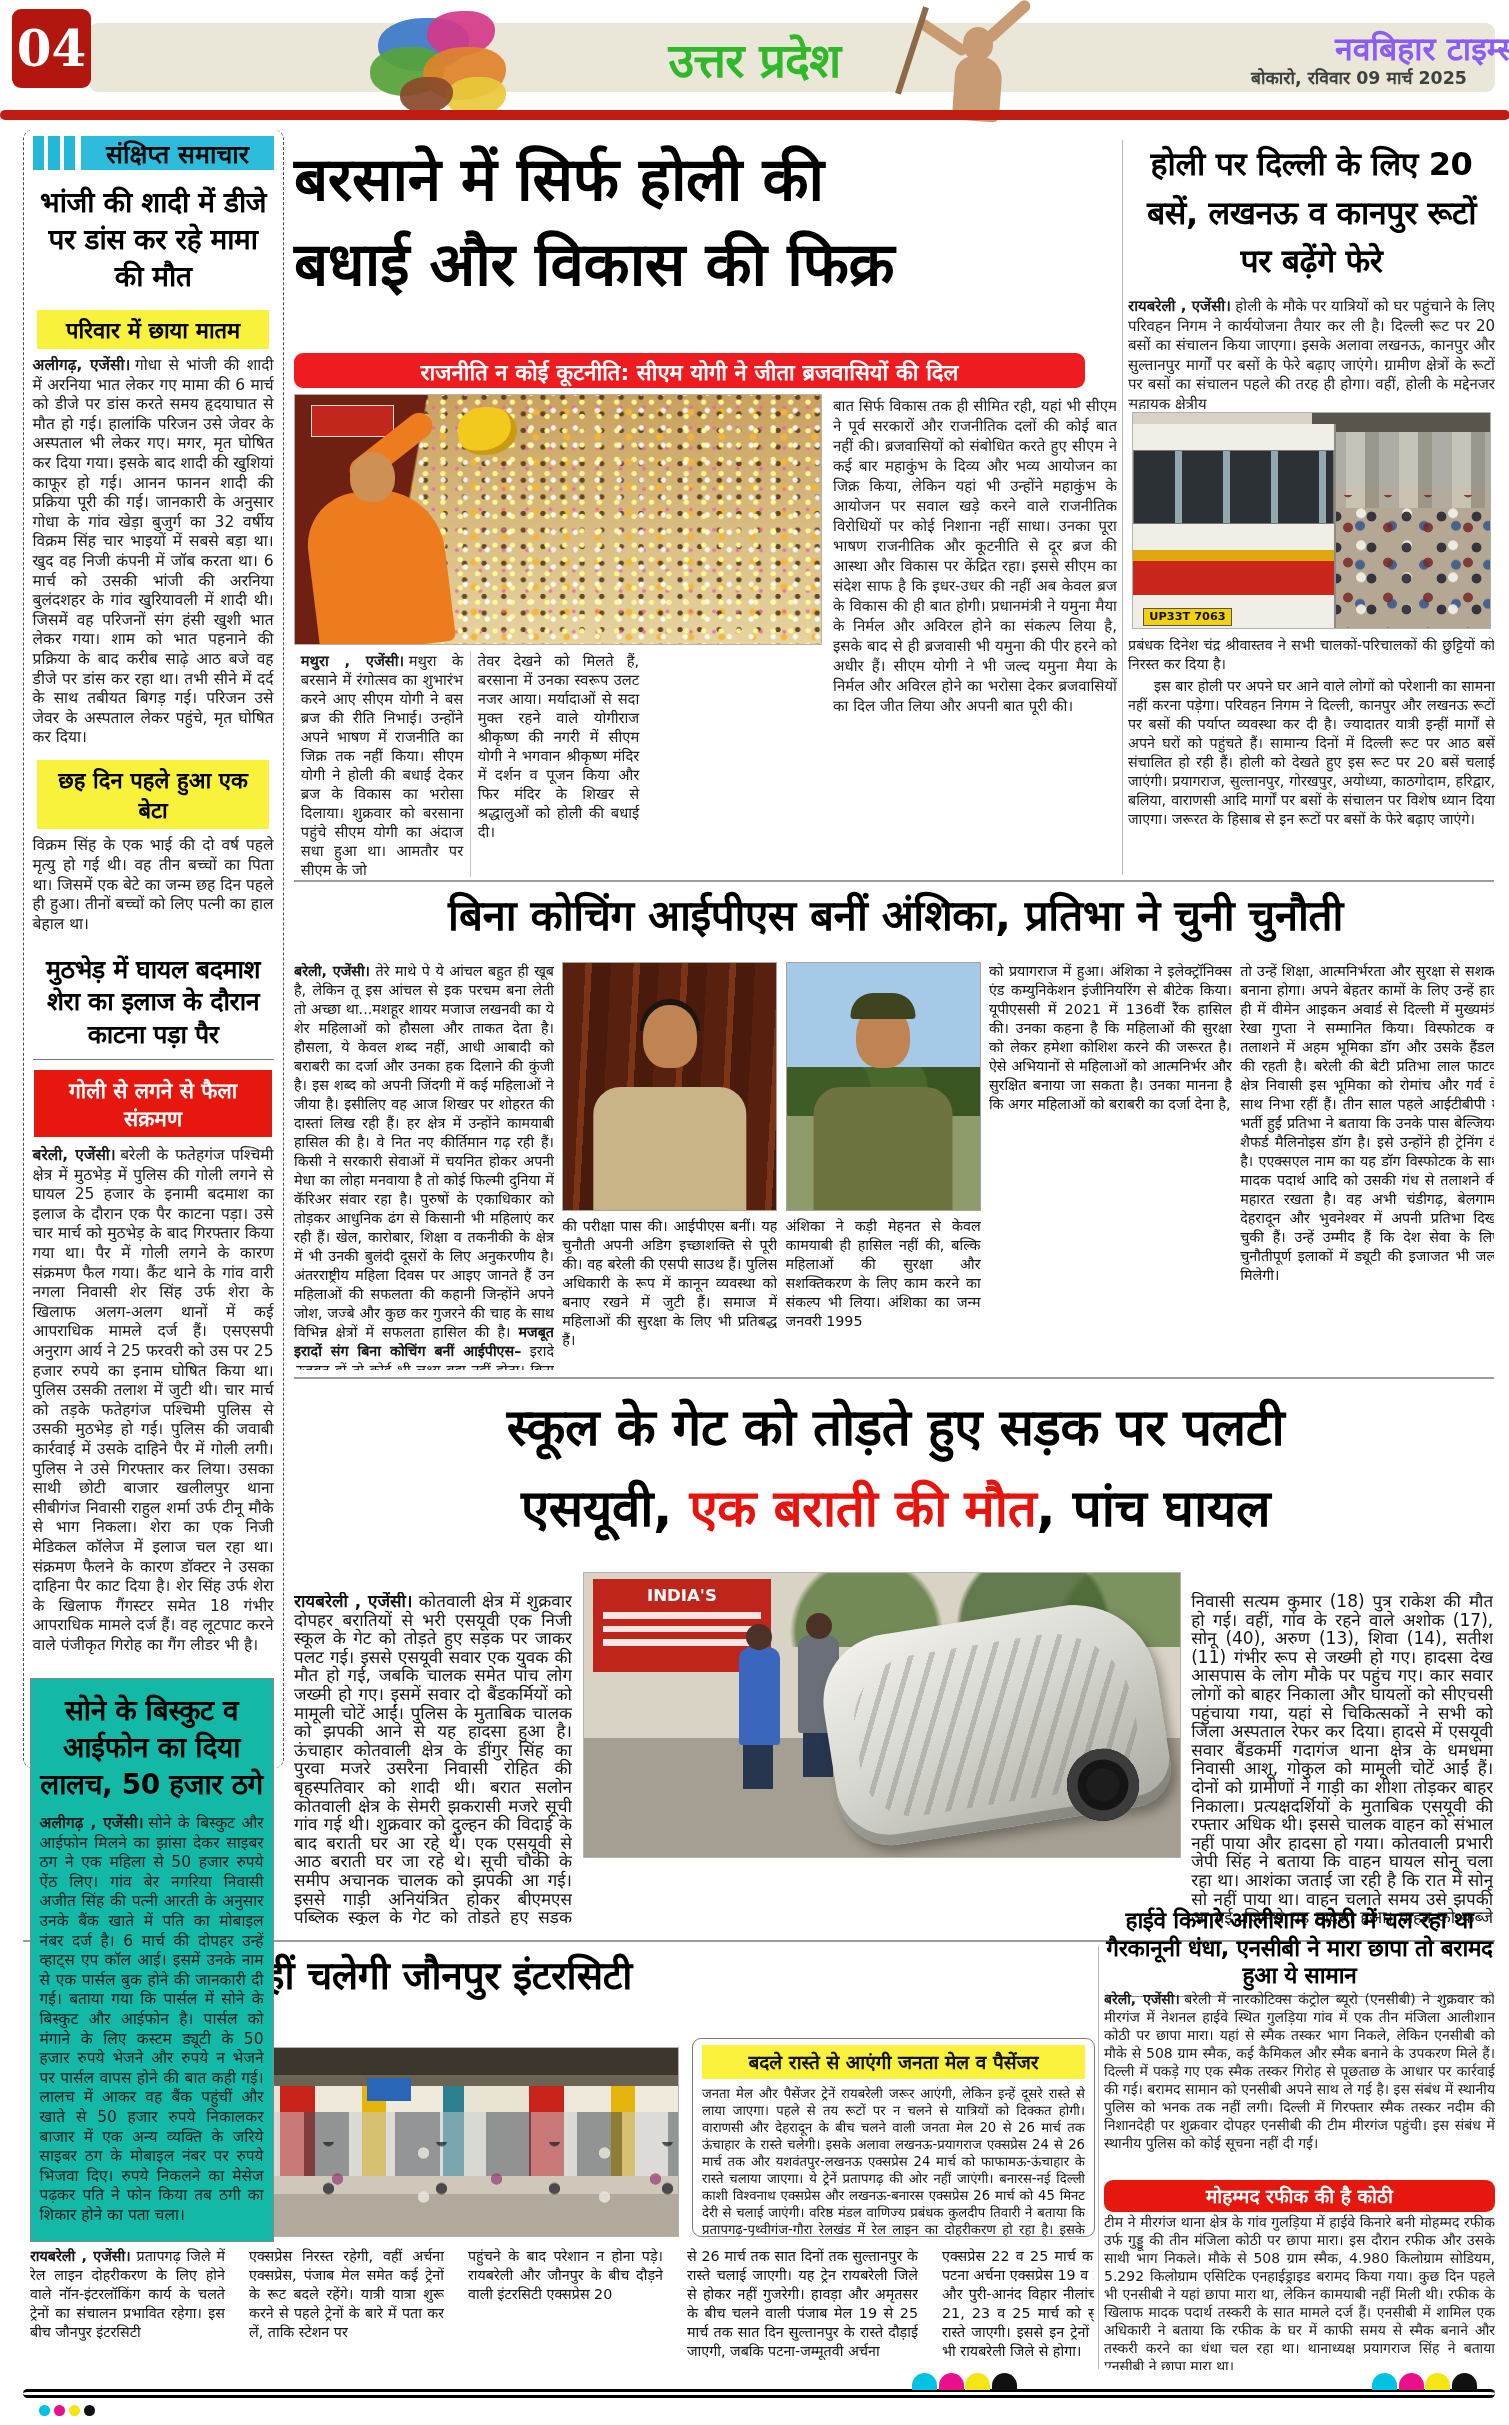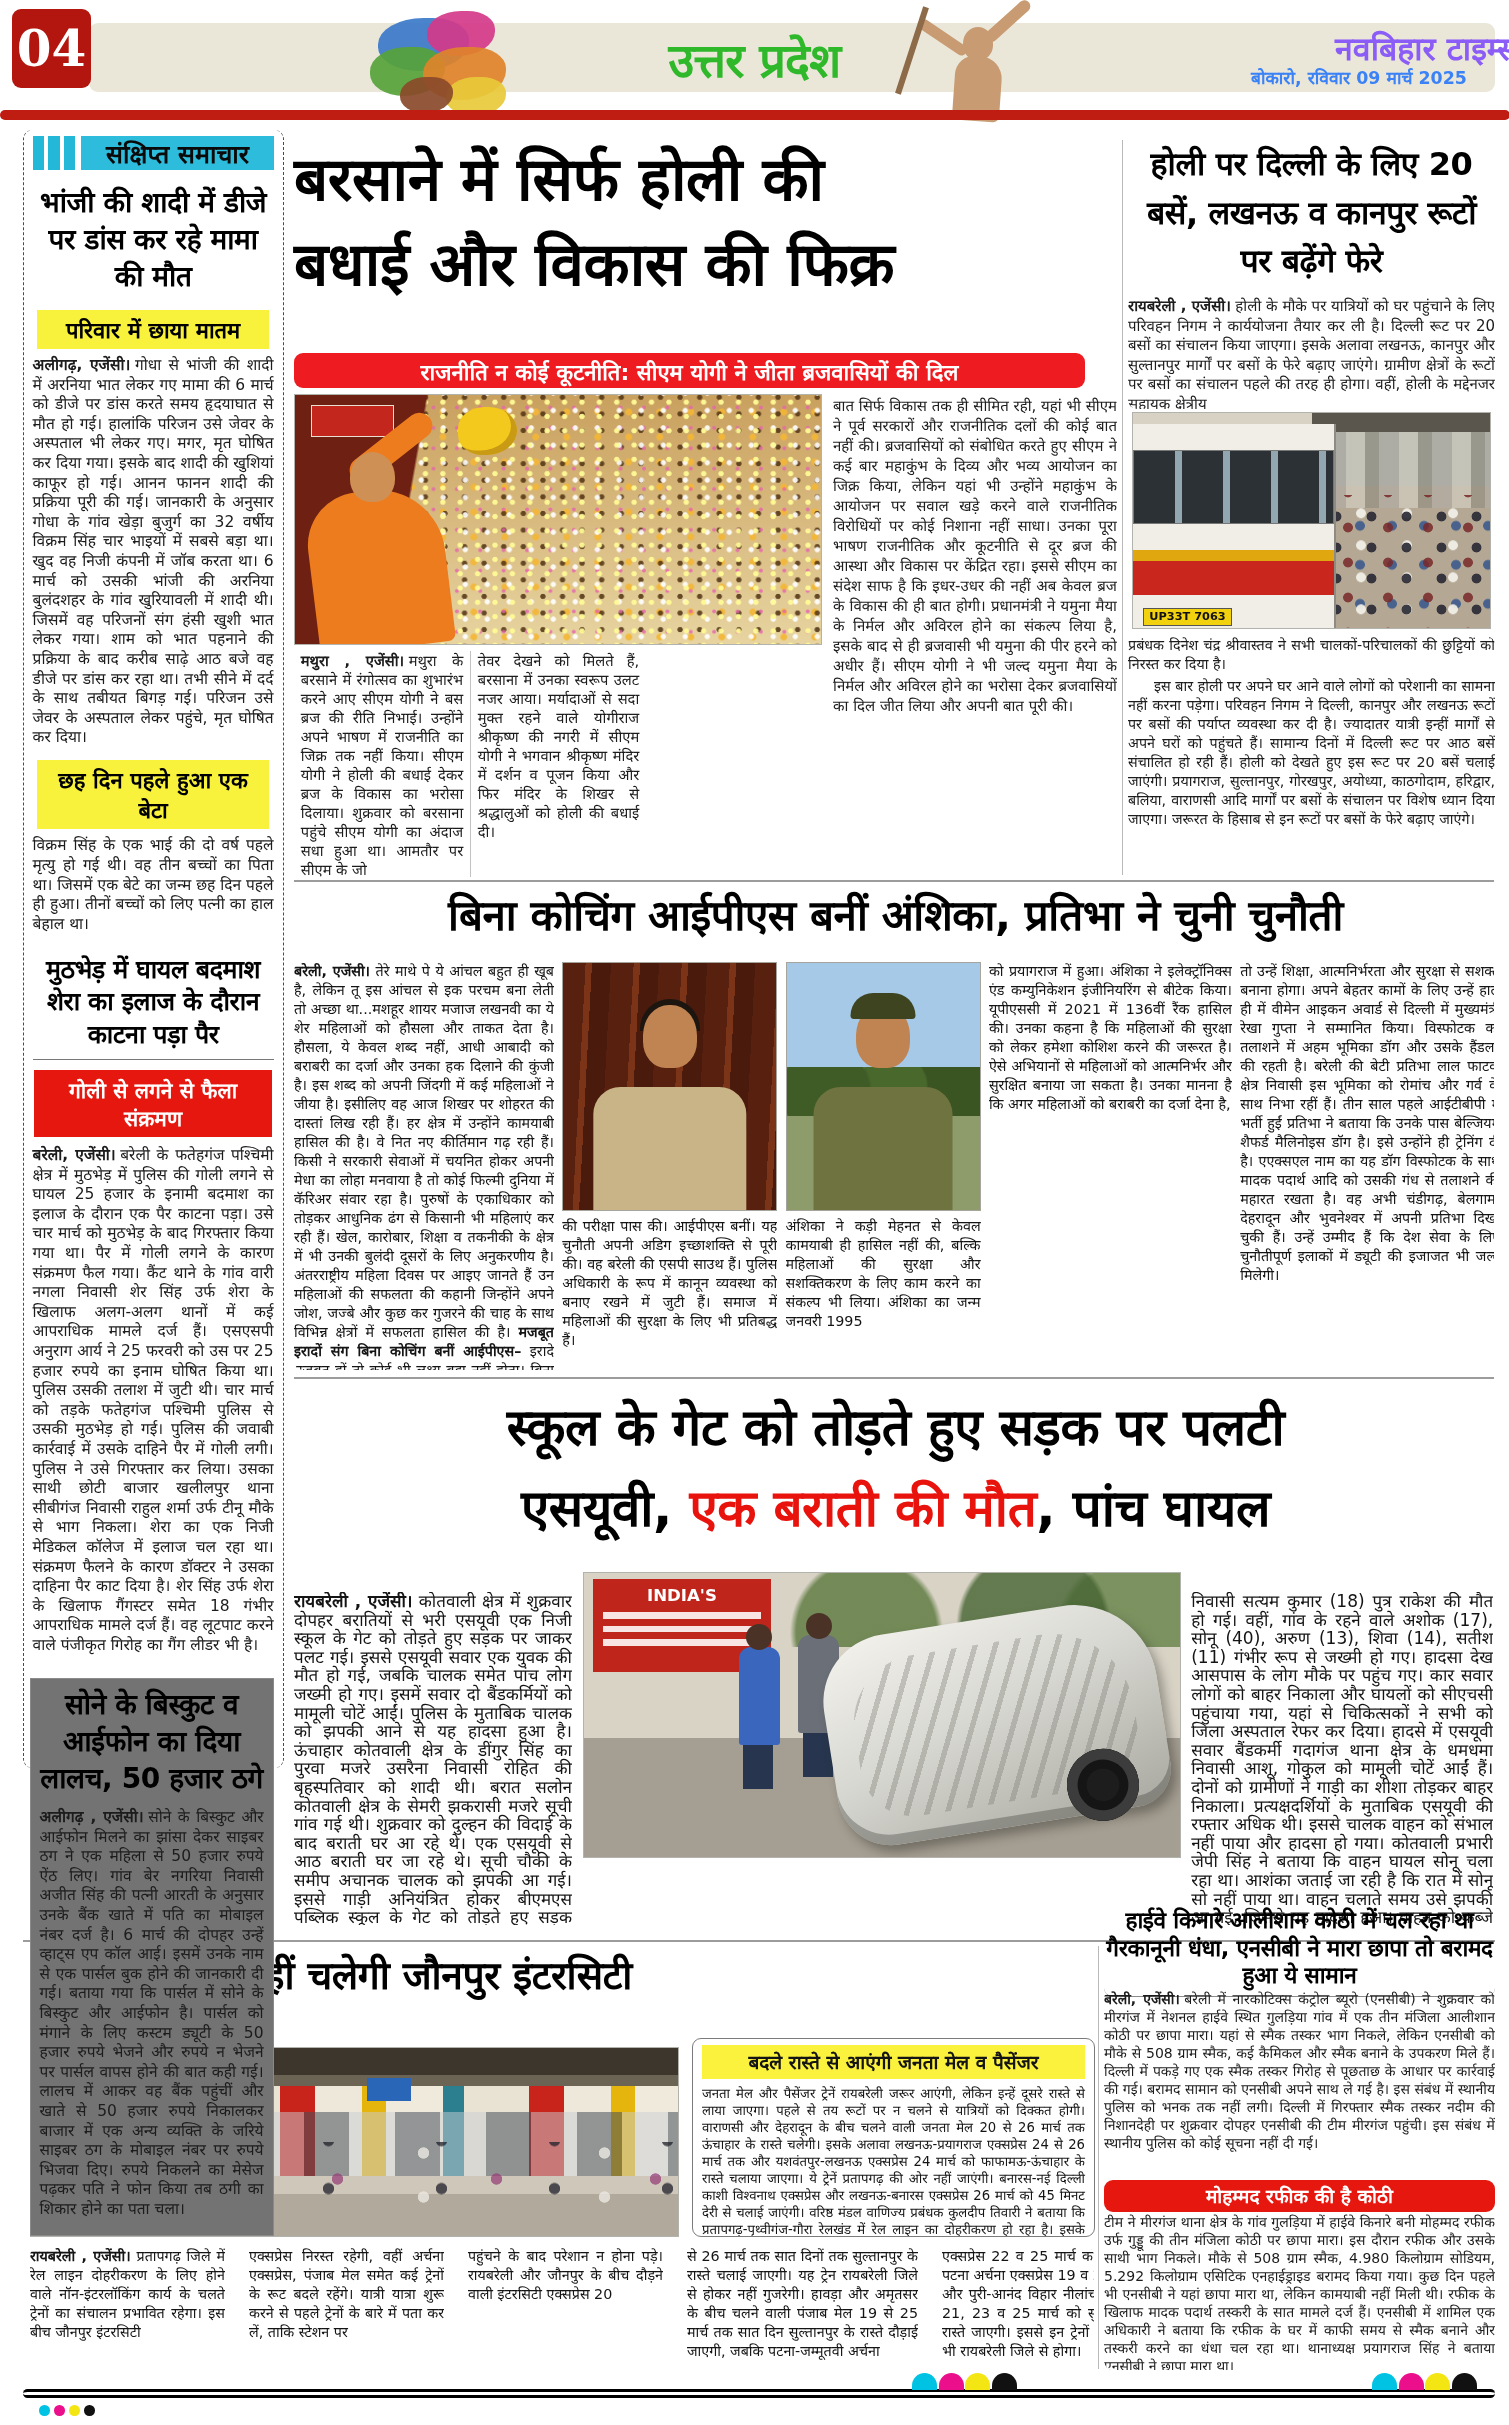--- a/index.html
+++ b/index.html
@@ -18,21 +18,21 @@
 
   
   .m-band { left:89px; top:22.6px; width:1406px; height:69px; background:#eae7d9; }
   .m-pg { left:12px; top:9px; width:79px; height:79px; background:#b3160e; color:#fff;
           font-family:"DejaVu Serif", serif; font-weight:bold; font-size:50px;
           display:flex; align-items:center; justify-content:center; }
   .m-section { left:581px; top:27px; width:347px; text-align:center; color:#2fb82a;
                font-size:47px; font-weight:800; letter-spacing:-0.8px; }
   .m-paper { left:1291px; top:26px; width:272px; text-align:center; color:#8b5cf6;
              font-size:32px; font-weight:700; }
-  .m-edition { left:1223px; top:65px; width:272px; text-align:center; color:#3b82f6;
+  .m-edition { left:1223px; top:65px; width:272px; text-align:center; color:#404040;
                font-size:17.4px; font-weight:700; }
   .m-rule { left:0; top:110px; width:1510px; height:9.8px; background:#c01d12; }
   .blob { position:absolute; border-radius:50% 40% 55% 45%; opacity:.92; }
   .statue-part { position:absolute; background:#c89b72; }
 
   
   .rail { left:22.6px; top:130px; width:261px; height:1638px;
           border-left:1.5px dashed #4a4a4a; border-right:1.5px dashed #4a4a4a;
           padding:6px 9px 0 9px; display:flex; flex-direction:column; }
   .rail-cyanbg { position:absolute; left:1.5px; top:0; right:1.5px; height:1204px; background:#e3f4fa; z-index:0; }
@@ -43,22 +43,22 @@
   .rail-title .tt { flex:1; background:#2dbcdb; color:#0a0a0a; font-weight:800; font-size:25px;
                     display:flex; align-items:center; justify-content:center; }
   .rail-hl { font-size:28px; line-height:1.32; text-align:center; margin:4.5px 0 10.6px; }
   .yellow-strip { background:#f9f23c; font-weight:800; font-size:22px; color:#000;
                   padding:4.5px 7.5px; text-align:center; margin:3px 4.5px 7.5px; }
   .red-box { background:#e6170f; color:#fff; font-weight:800; font-size:21px;
              padding:5.3px 6px; text-align:center; margin:4.5px 1.5px 9px; }
   .rail .body { font-size:15.5px; line-height:19.6px; margin-bottom:9px; }
   .rail-hl2 { font-size:25px; line-height:1.3; text-align:center; margin:10.6px 0 6px;
               padding-bottom:7.5px; border-bottom:0.8px solid #777; }
-  .fraud-box { border:1.5px solid #8a8a8a; background:#737373; margin:13.6px 0 0 -3px;
-               padding:3px 9px 6px; }
+  .fraud-box { border:1.5px solid #8a8a8a; background:#14b8a6; margin:13.6px 0 0 -3px;
+               padding:9px 9px 6px; }
   .fraud-box .rail-hl { font-size:28px; }
 
   
   .lead-hl { left:294px; top:137px; width:824px; font-size:60px; line-height:1.42; }
   .lead-strap { left:294px; top:353px; width:791px; height:35px; background:#ee1b20;
                 color:#fff; font-weight:800; font-size:22px; display:flex;
                 align-items:center; justify-content:center; }
   .lead-colR { left:833px; top:396px; width:284px; height:482px; overflow:hidden;
                font-size:15px; line-height:20px; }
   .lead-row { left:294px; top:651px; width:528px; height:226px; display:grid;

